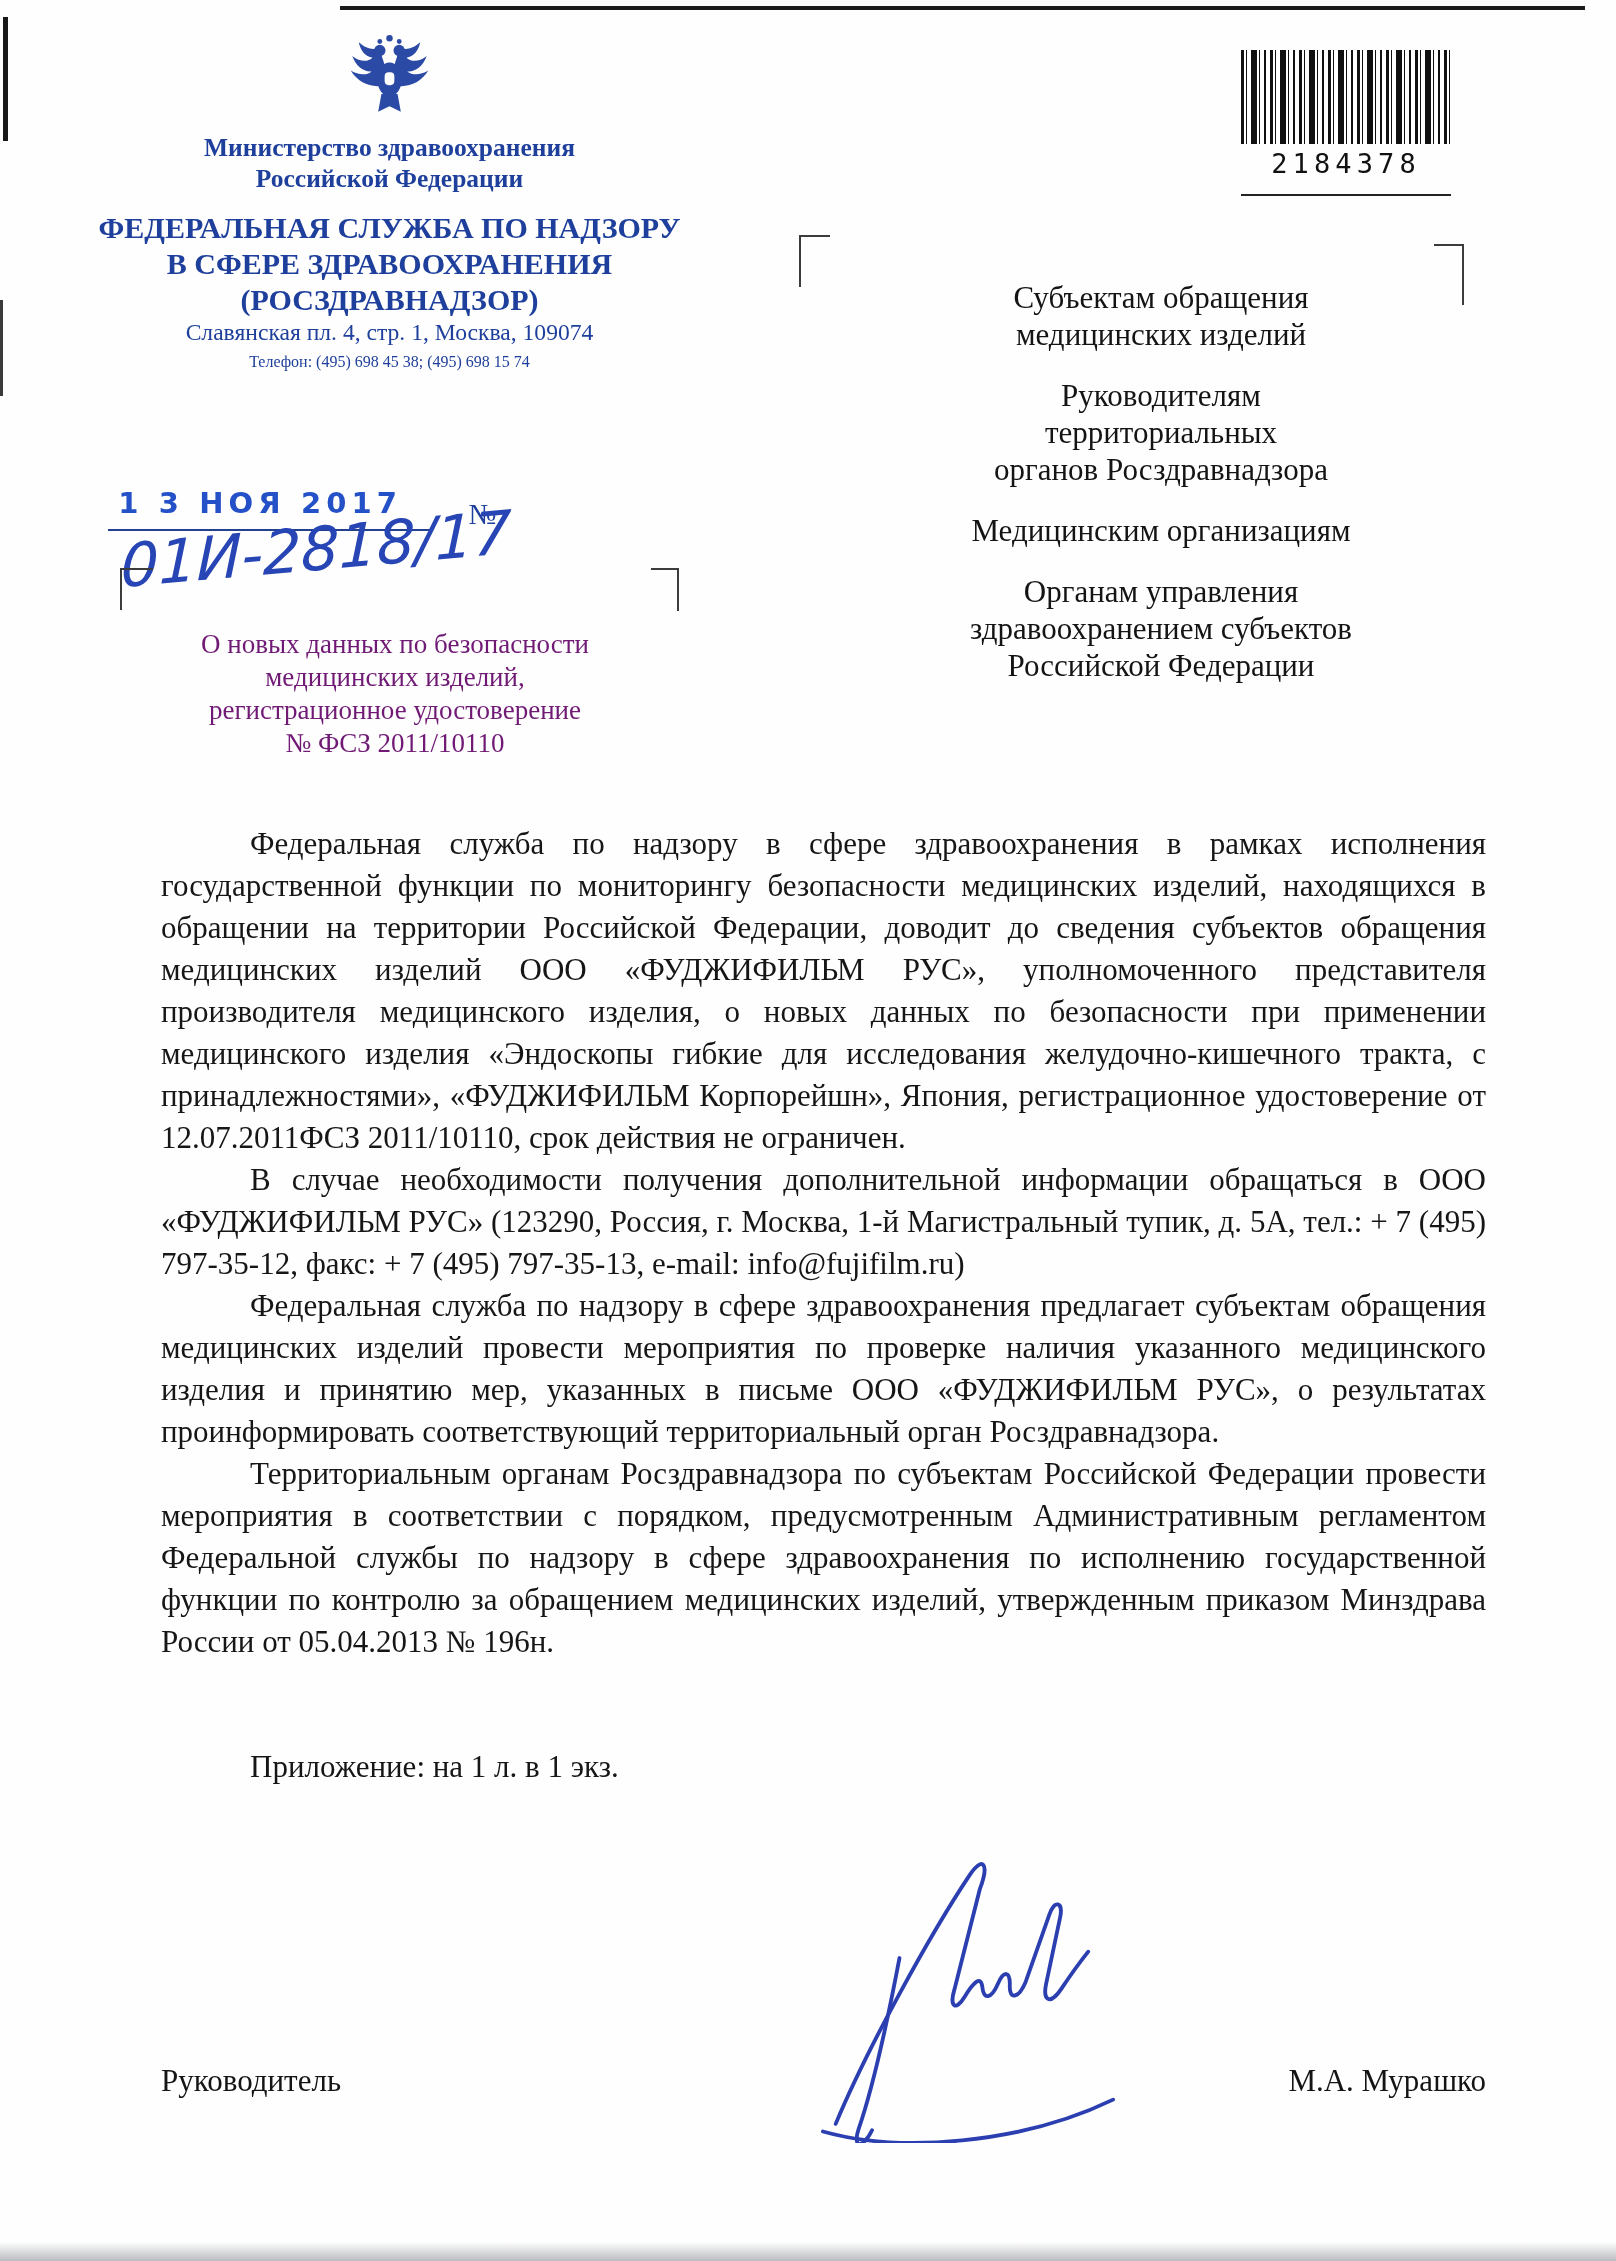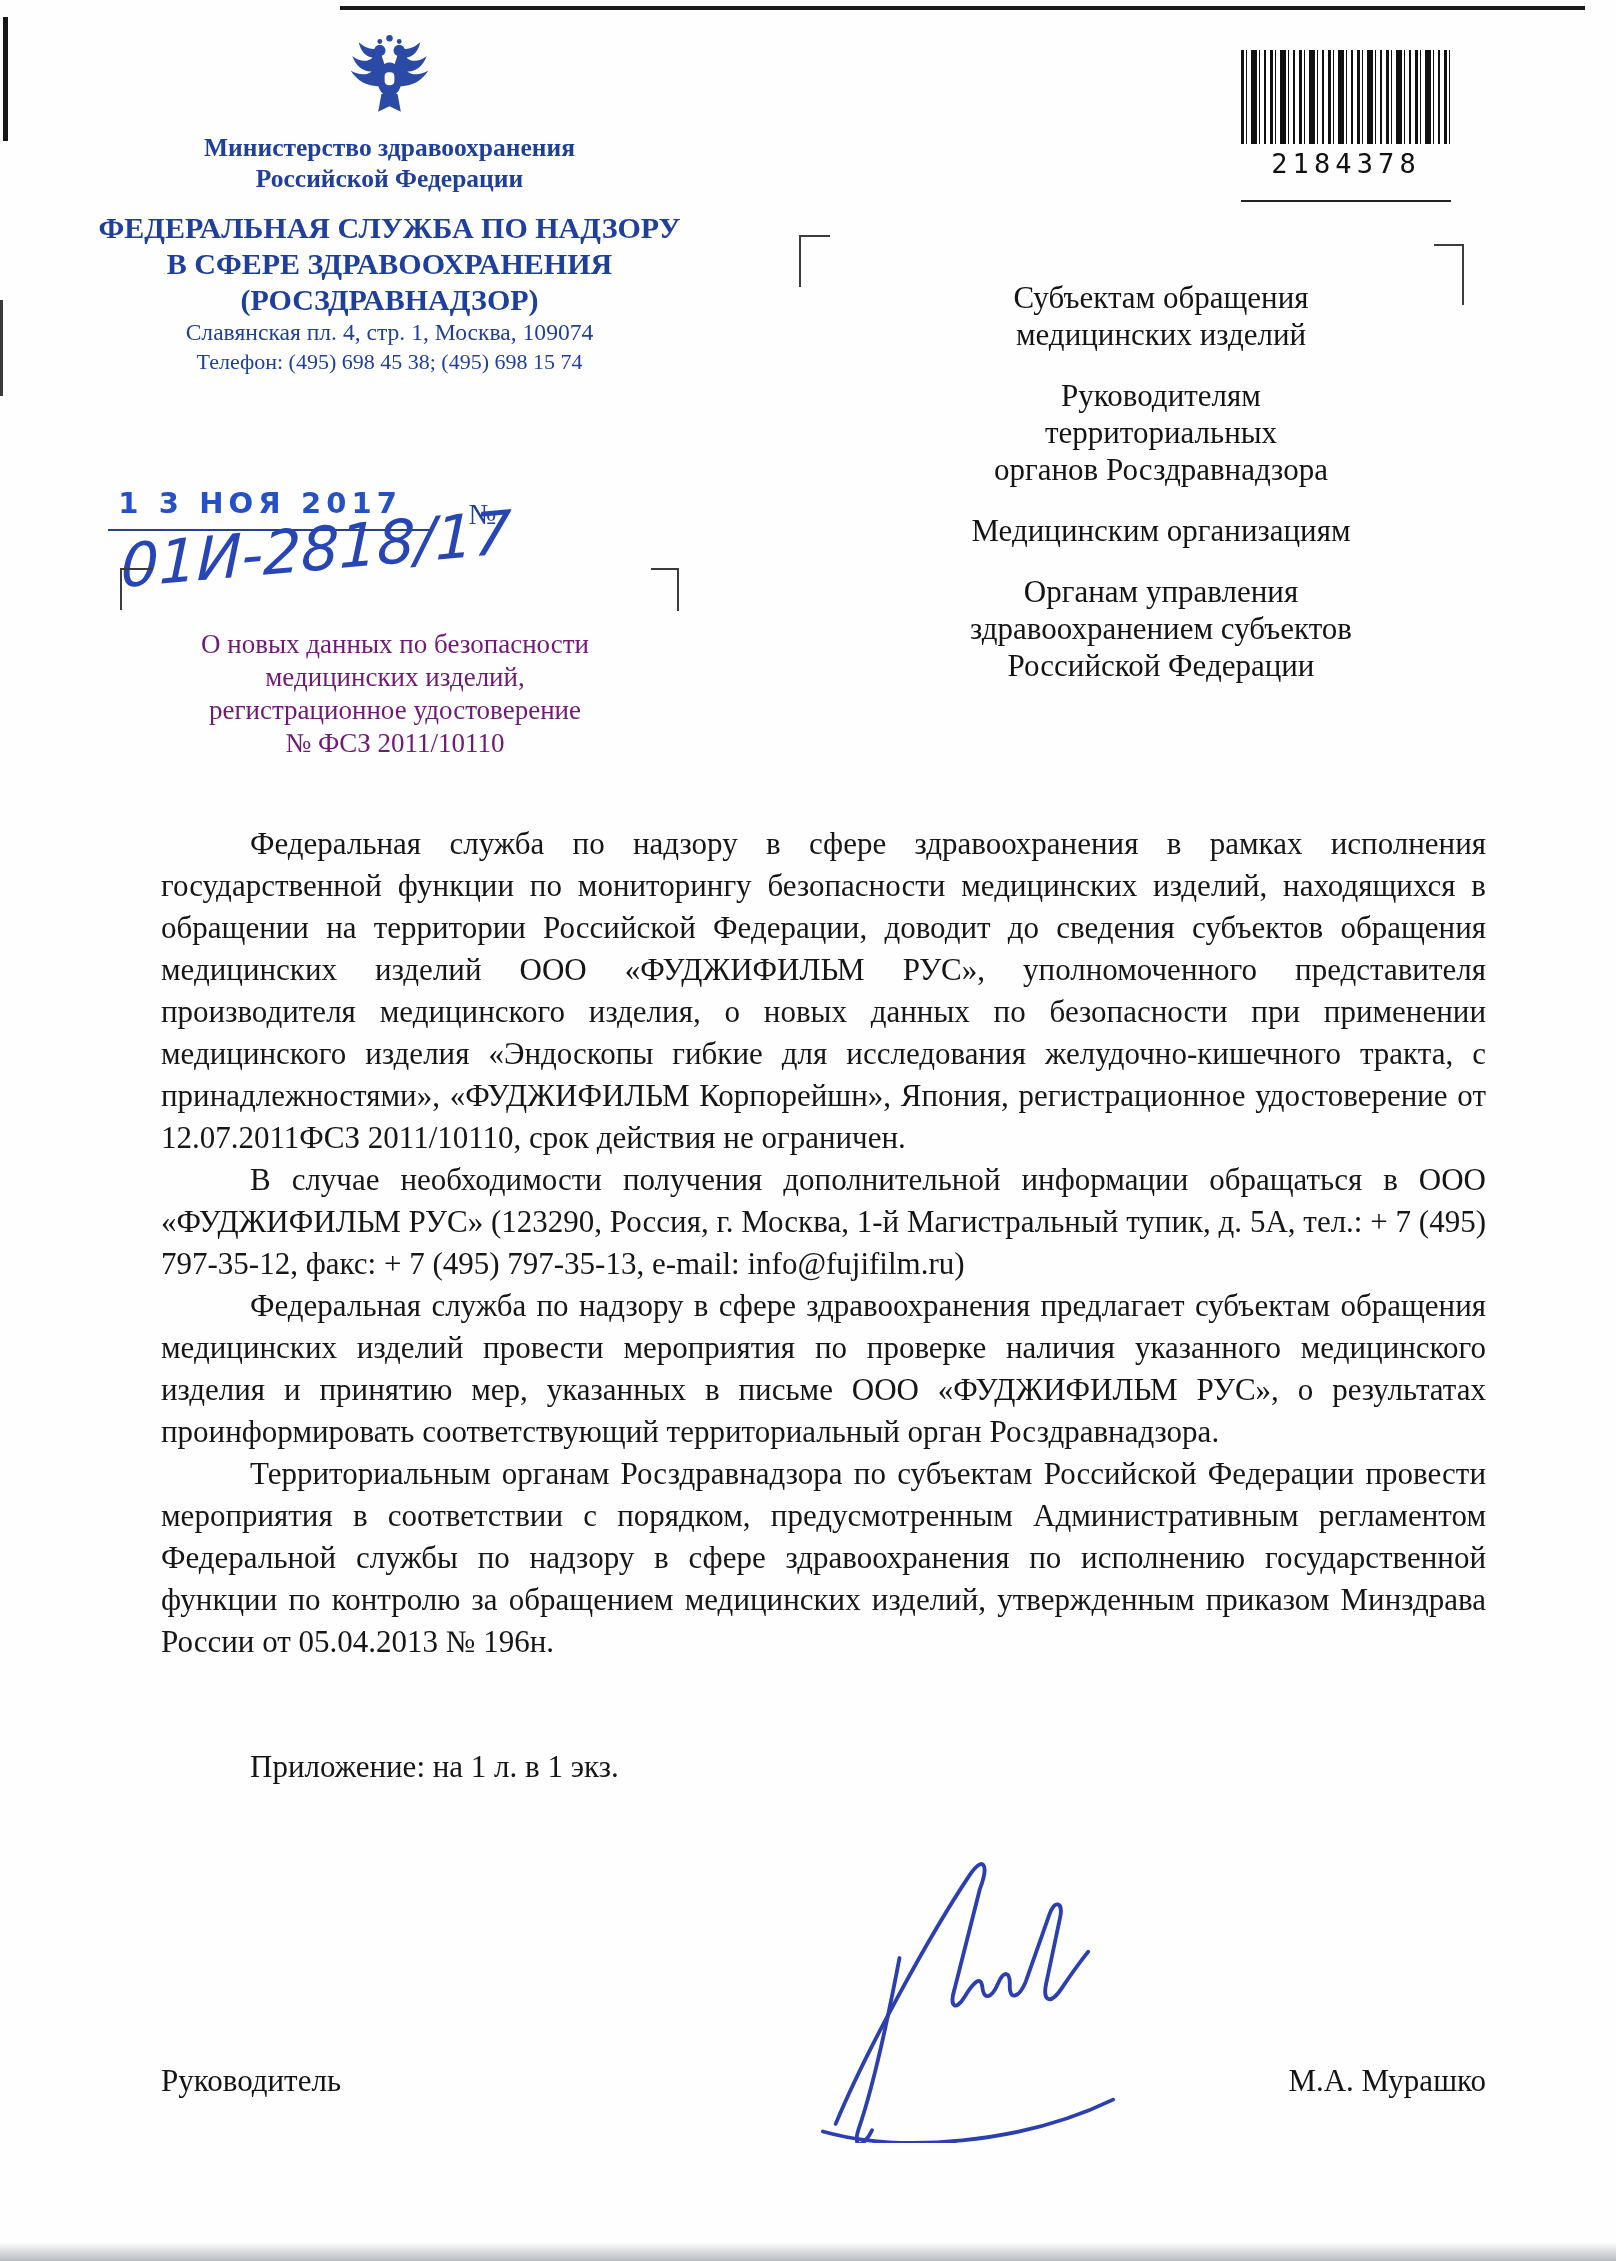--- a/index.html
+++ b/index.html
@@ -16,41 +16,41 @@
   .edge-mark-1{position:absolute;left:2.6px;top:16.6px;width:5.7px;height:124px;background:#181818;}
   .edge-mark-2{position:absolute;left:0;top:300px;width:3.2px;height:96px;background:#3a3a3a;}
   .bottom-strip{position:absolute;left:0;bottom:0;width:100%;height:19px;background:linear-gradient(#fefefe,#b9bcc0);}
 
   
   .letterhead{position:absolute;left:96px;top:35px;width:587px;text-align:center;color:#1e3f9b;}
   .emblem{display:block;margin:0 auto;}
   .ministry{margin-top:7.7px;font-weight:bold;font-size:25.5px;line-height:31px;white-space:pre-line;}
   .service{margin-top:16px;font-weight:bold;font-size:30px;line-height:36px;white-space:pre-line;}
   .addr{font-size:23.6px;line-height:29px;}
-  .phone{font-size:22px;line-height:29px;}
+  .phone{font-size:16px;line-height:29px;}
 
   .date-row{position:absolute;left:108px;top:454px;width:702px;height:83px;}
   .date-stamp{
     display:inline-block;font-family:"DejaVu Sans",sans-serif;font-weight:bold;
     font-size:29px;color:#2450c8;letter-spacing:5.1px;
     border-bottom:2.6px solid #23418f;padding:0 29px 9px 10.2px;margin-top:32px;
   }
   .num-label{font-size:29px;color:#1e3f9b;margin-left:35px;vertical-align:bottom;}
   .num-value{
     display:inline-block;font-family:"DejaVu Sans",sans-serif;font-style:italic;
     font-size:60px;color:#2745b5;transform:rotate(-5deg) skewX(-6deg);
     margin-left:11.5px;vertical-align:middle;position:relative;top:-16.6px;
   }
   .ref-row{position:absolute;left:108px;top:543px;font-size:27.4px;color:#1e3f9b;}
   .blank{display:inline-block;border-bottom:1.9px solid #7584b4;height:27px;vertical-align:bottom;margin:0 16.6px;}
   .blank-1{width:185px;}
   .blank-2{width:210px;}
 
   
-  .barcode{position:absolute;left:1241px;top:50px;width:210px;text-align:center;border-bottom:2.6px solid #222;padding-bottom:21px;}
+  .barcode{position:absolute;left:1241px;top:50px;width:210px;text-align:center;border-bottom:2.6px solid #222;padding-bottom:15px;}
   .bars{
     height:94px;width:100%;
     background:repeating-linear-gradient(90deg,
       #111 0 3.2px,#fff 3.2px 5.1px,#111 5.1px 6.4px,#fff 6.4px 10.2px,
       #111 10.2px 16px,#fff 16px 18px,#111 18px 19px,#fff 19px 23px,
       #111 23px 25px,#fff 25px 29px);
   }
   .barcode-num{font-family:"DejaVu Sans Mono",monospace;font-size:27px;letter-spacing:5.1px;color:#111;margin-top:3.8px;}
 
   

